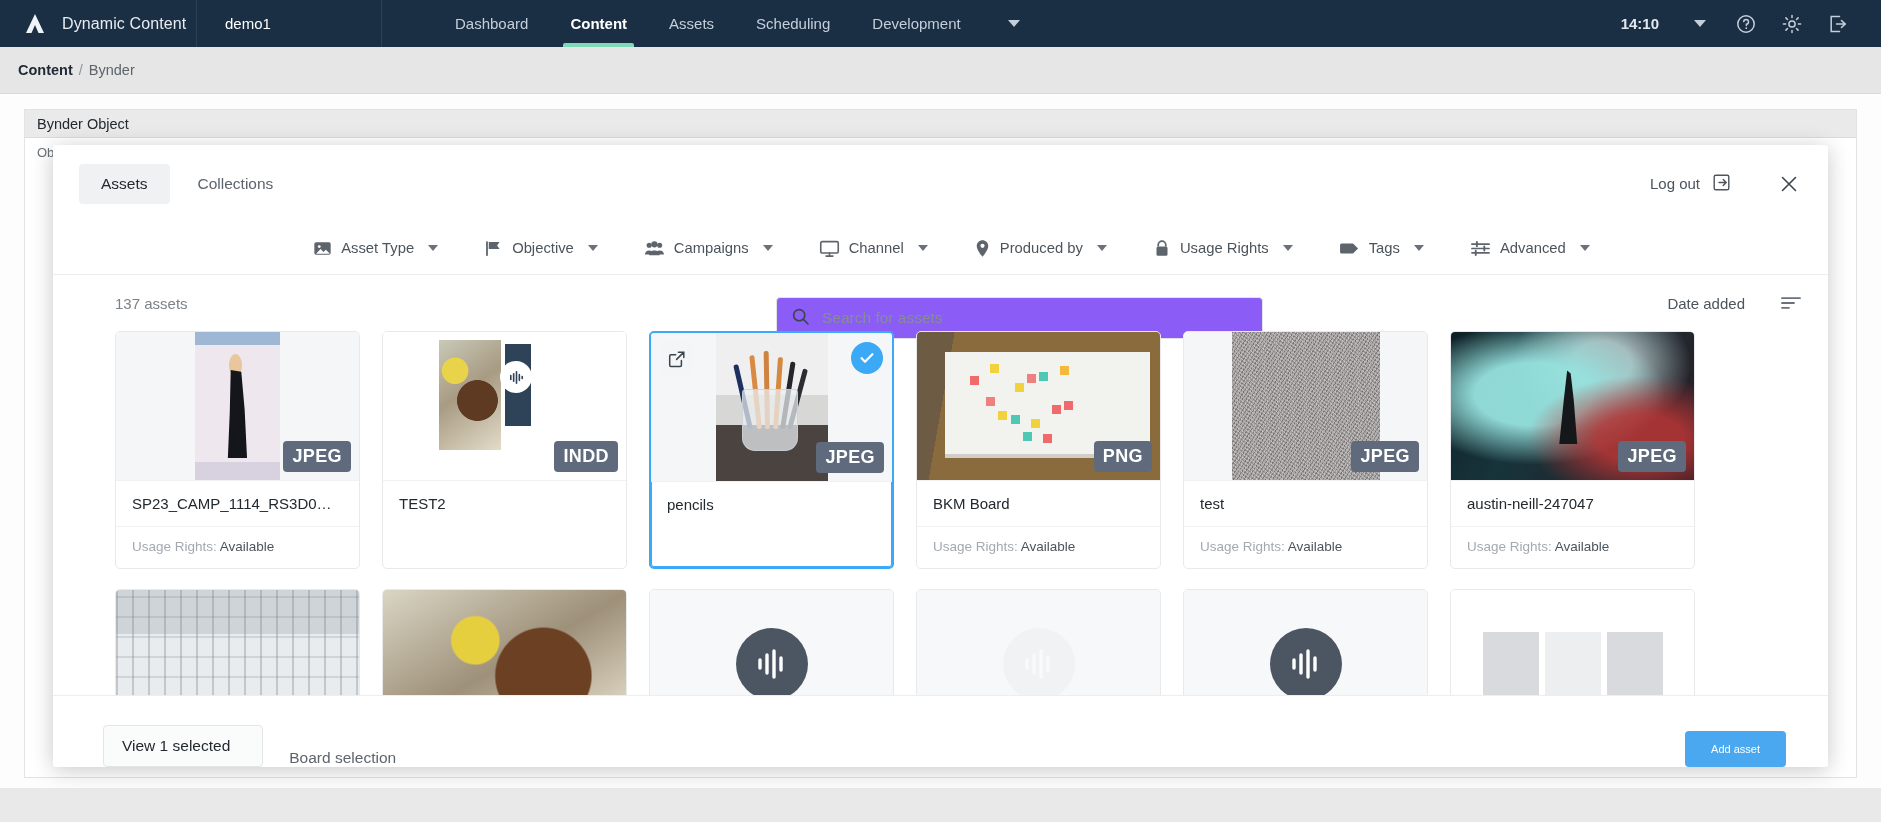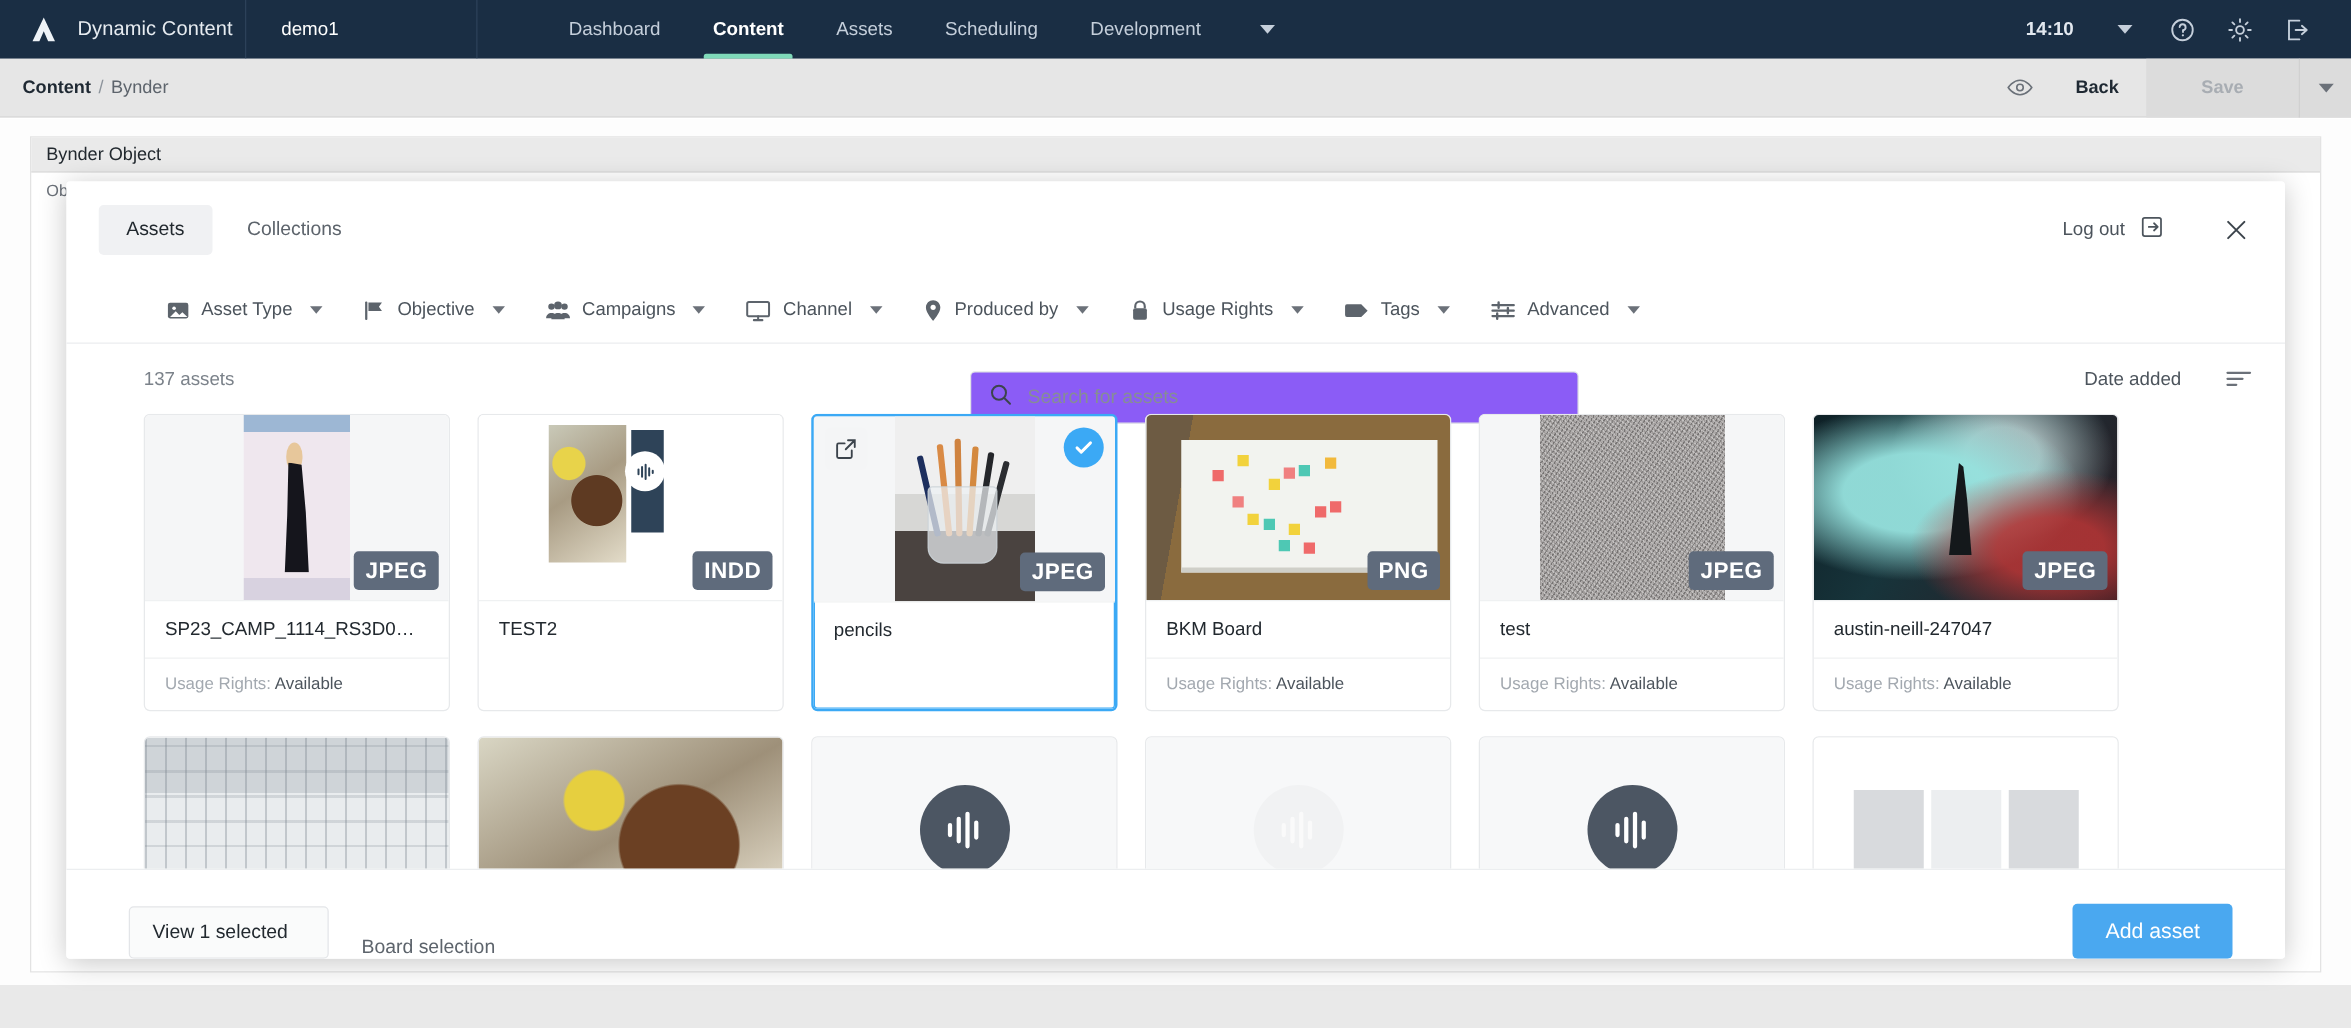--- a/index.html
+++ b/index.html
@@ -129,21 +129,21 @@
   .head-right { margin-left: auto; display: flex; align-items: center; gap: 0; }
   .logout {
     display: flex; align-items: center; gap: 11px; font-size: 15px; color: #4c545c; cursor: pointer;
     padding: 8px 6px;
   }
   .close-x { margin-left: 34px; width: 34px; height: 34px; display:flex; align-items:center; justify-content:center; cursor: pointer; }
 
   
   .filter-row {
     height: 53px; flex: 0 0 53px; display: flex; align-items: center;
-    padding: 0 26px 0 80px; gap: 0; border-bottom: 1px solid #ebedef;
+    padding: 0 26px 0 80px; gap: 14px; border-bottom: 1px solid #ebedef; justify-content: center;
   }
   .filter {
     display: flex; align-items: center; gap: 9px; padding: 6px 14px 6px 0; margin-right: 18px;
     font-size: 14.8px; color: #4c545c; cursor: pointer; white-space: nowrap;
   }
   .filter .fcaret {
     width: 0; height: 0; border-left: 5.5px solid transparent; border-right: 5.5px solid transparent;
     border-top: 6.5px solid #6b7179; margin-left: 5px;
   }
   .filter svg { display: block; }
@@ -299,21 +299,21 @@
   }
   .view-sel-btn {
     display: flex; align-items: center; gap: 14px;
     border: 1px solid #e3e5e8; border-radius: 4px; background: #fafbfb;
     padding: 11px 18px; font-size: 15.5px; color: #22292f; cursor: pointer;
     margin-left: 24px;
   }
   .clear-sel { margin-left: 26px; font-size: 15.5px; color: #5d646c; cursor: pointer; }
   .add-asset {
     margin-left: auto; background: #4aa8f0; color: #fff; border: none; border-radius: 4px;
-    font-size: 17px; font-family: inherit; padding: 12px 26px; cursor: pointer;
+    font-size: 11px; font-family: inherit; padding: 12px 26px; cursor: pointer;
     margin-right: 16px;
   }
 </style>
 </head>
 <body>
 
 <div class="topnav">
 
   <div class="brand">
     <span class="brand-logo">
@@ -364,33 +364,20 @@
     </span>
   </div>
 </div>
 
 <div class="subbar">
   <div class="breadcrumb">
     <span class="bc-current">Content</span>
     <span class="bc-sep">/</span>
     <span class="bc-item">Bynder</span>
   </div>
-  <div class="subbar-right">
-    <span class="eye-btn">
-      <svg width="24" height="24" viewBox="0 0 24 24" fill="none" stroke="#6b7179" stroke-width="1.3">
-        <path d="M2.6 12S6.3 6.2 12 6.2 21.4 12 21.4 12 17.7 17.8 12 17.8 2.6 12 2.6 12Z"></path>
-        <circle cx="12" cy="12" r="2.6"></circle>
-      </svg>
-    </span>
-    <span class="back-link">Back</span>
-    <span class="save-btn">Save</span>
-    <span class="save-caret">
-      <span class="caret-down"></span>
-    </span>
-  </div>
 </div>
 
 <div class="page-body">
   <div class="obj-panel">
     <div class="obj-header">Bynder Object</div>
     <div class="obj-sub">Obj</div>
   </div>
   <div class="page-footer-strip"></div>
 </div>
 

